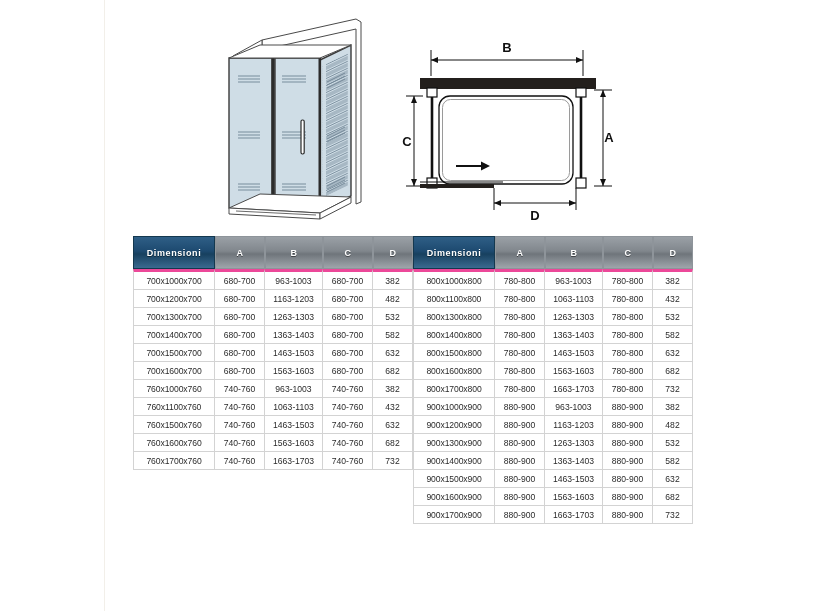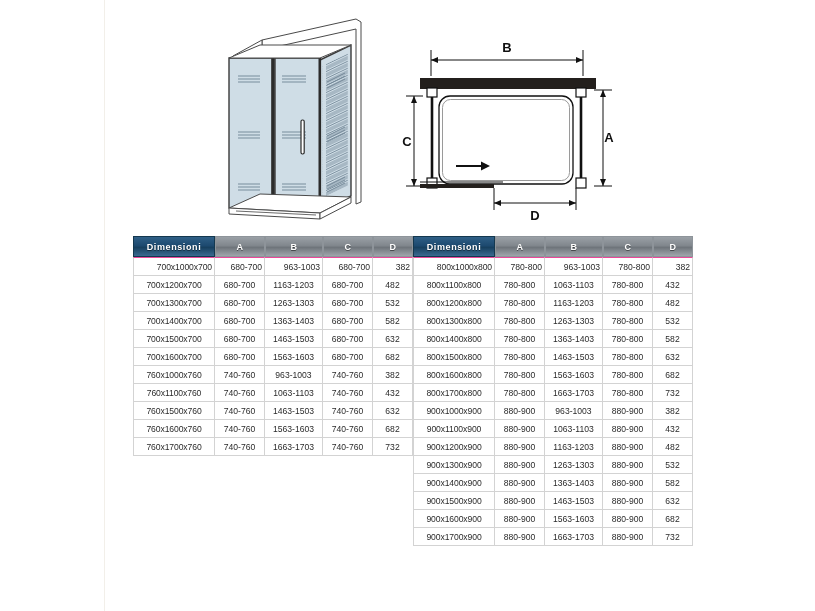--- a/index.html
+++ b/index.html
@@ -30,21 +30,21 @@
   .tbl-left{left:133px;width:270px;}
   .tbl-right{left:413px;width:270px;}
 
   table.spec{
     border-collapse:separate;
     border-spacing:0;
     width:100%;
     table-layout:fixed;
   }
   table.spec th{
-    padding:2px;
+    padding:8px;
     height:15px;
     font-size:9px;
     font-weight:bold;
     color:#ffffff;
     text-align:center;
     letter-spacing:.4px;
     border:1px solid #8e949a;
     background:linear-gradient(to bottom,#9aa0a6 0%,#81878d 45%,#6f757b 55%,#9fa5ab 100%);
     text-shadow:0 1px 0 rgba(0,0,0,.45);
   }
@@ -58,21 +58,21 @@
     padding:0 2px;
     font-size:8.6px;
     color:#2b2b2b;
     text-align:center;
     background:#ffffff;
     border-right:1px solid #d3d3d3;
     border-bottom:1px solid #d3d3d3;
     white-space:nowrap;
   }
   table.spec tr td:first-child{border-left:1px solid #d3d3d3;}
-  table.spec tbody tr:first-child td{border-top:1px solid #ec4899;text-align:right;}
+  table.spec tbody tr:first-child td{border-top:3px solid #ec4899;}
   table.spec td.c-dim{width:82px;letter-spacing:-.1px;}
   table.spec td.c-a{width:50px;}
   table.spec td.c-b{width:58px;}
   table.spec td.c-c{width:50px;}
   table.spec td.c-d{width:auto;}
   col.w-dim{width:82px;}
   col.w-a{width:50px;}
   col.w-b{width:58px;}
   col.w-c{width:50px;}
   col.w-d{width:40px;}
@@ -370,27 +370,20 @@
               <td class="c-d">382</td>
             </tr>
             <tr>
               <td class="c-dim">800x1100x800</td>
               <td class="c-a">780-800</td>
               <td class="c-b">1063-1103</td>
               <td class="c-c">780-800</td>
               <td class="c-d">432</td>
             </tr>
             <tr>
-              <td class="c-dim">800x1200x800</td>
-              <td class="c-a">780-800</td>
-              <td class="c-b">1163-1203</td>
-              <td class="c-c">780-800</td>
-              <td class="c-d">482</td>
-            </tr>
-            <tr>
               <td class="c-dim">800x1300x800</td>
               <td class="c-a">780-800</td>
               <td class="c-b">1263-1303</td>
               <td class="c-c">780-800</td>
               <td class="c-d">532</td>
             </tr>
             <tr>
               <td class="c-dim">800x1400x800</td>
               <td class="c-a">780-800</td>
               <td class="c-b">1363-1403</td>
@@ -417,27 +410,20 @@
               <td class="c-b">1663-1703</td>
               <td class="c-c">780-800</td>
               <td class="c-d">732</td>
             </tr>
             <tr>
               <td class="c-dim">900x1000x900</td>
               <td class="c-a">880-900</td>
               <td class="c-b">963-1003</td>
               <td class="c-c">880-900</td>
               <td class="c-d">382</td>
-            </tr>
-            <tr>
-              <td class="c-dim">900x1100x900</td>
-              <td class="c-a">880-900</td>
-              <td class="c-b">1063-1103</td>
-              <td class="c-c">880-900</td>
-              <td class="c-d">432</td>
             </tr>
             <tr>
               <td class="c-dim">900x1200x900</td>
               <td class="c-a">880-900</td>
               <td class="c-b">1163-1203</td>
               <td class="c-c">880-900</td>
               <td class="c-d">482</td>
             </tr>
             <tr>
               <td class="c-dim">900x1300x900</td>

